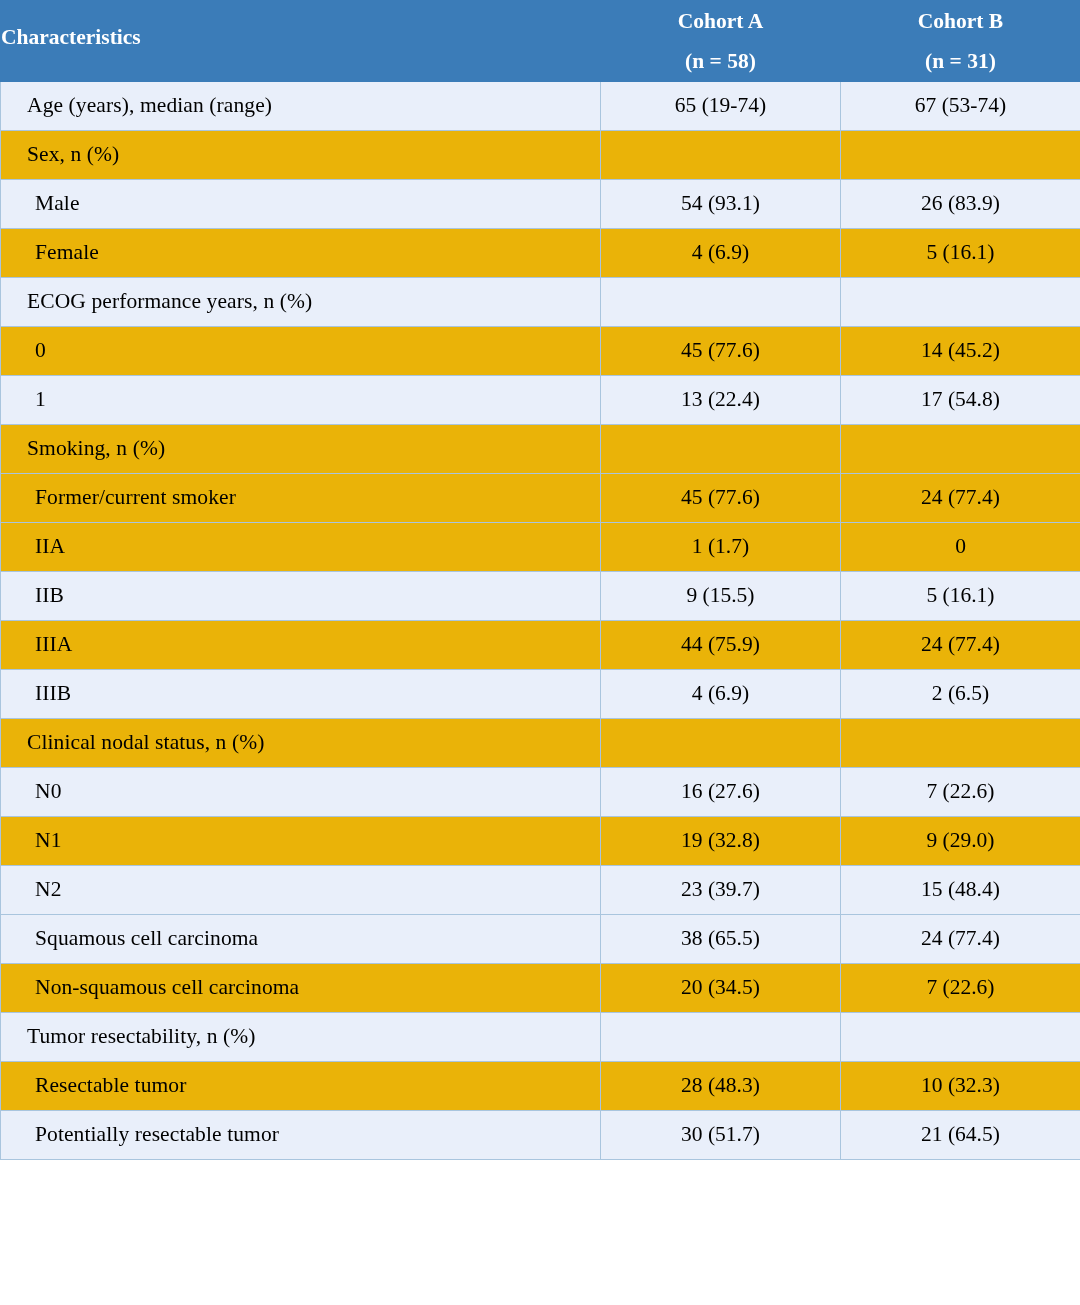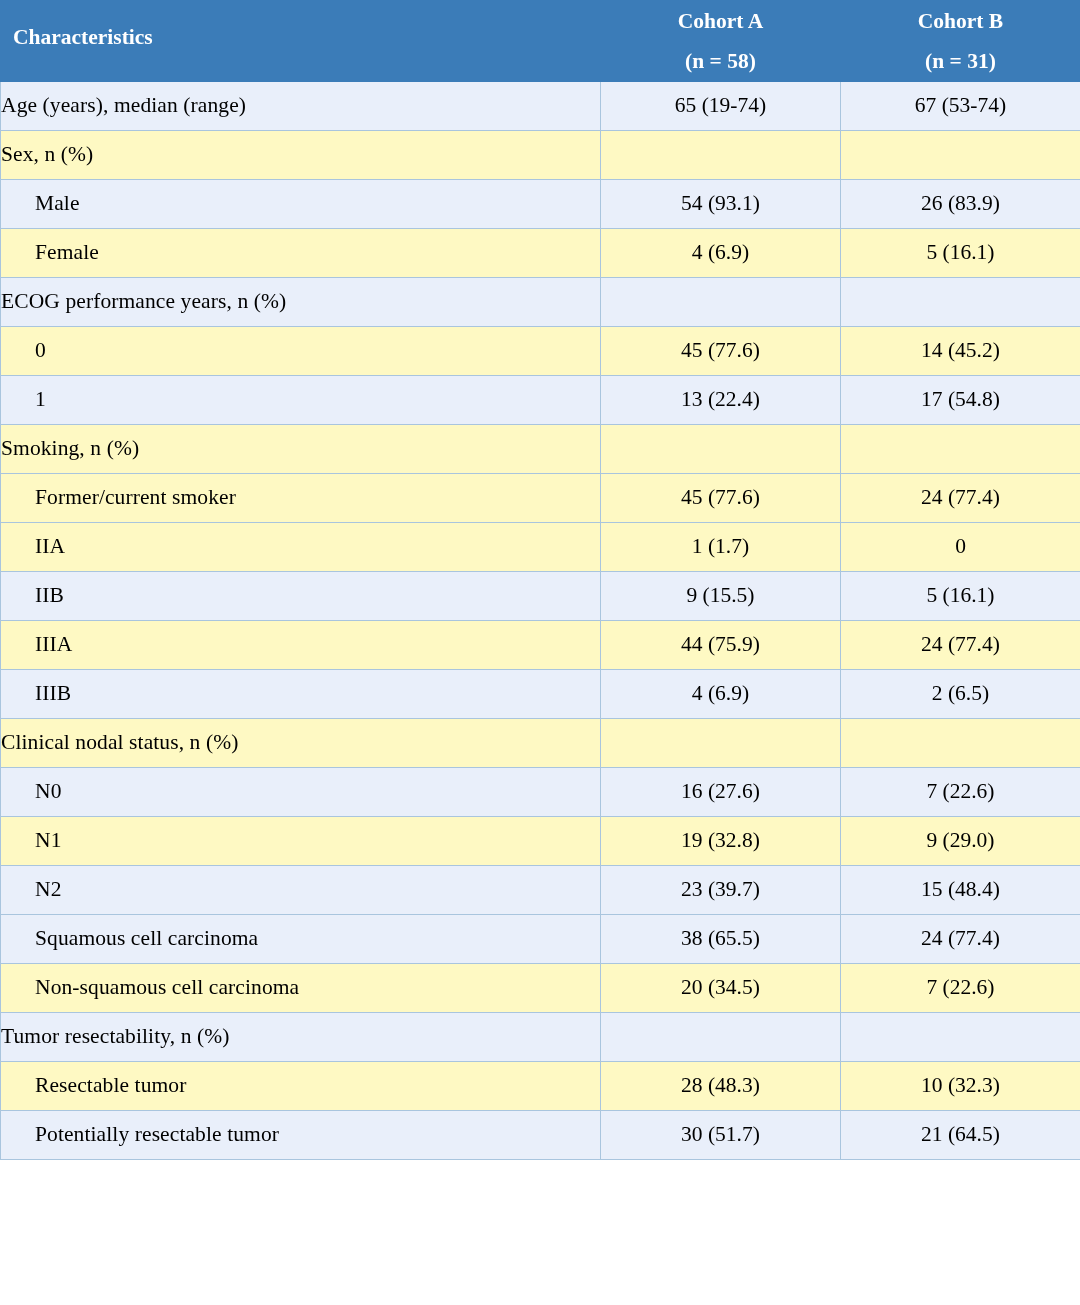--- a/index.html
+++ b/index.html
@@ -34,36 +34,36 @@
     font-weight: bold;
     font-size: 21.5px;
     border: 1px solid #3b7cb8;
     padding: 0;
     vertical-align: middle;
   }
   thead th .hd-line {
     padding: 5px 10px 4px 10px;
     line-height: 1.45;
   }
-  thead th.h-left .hd-line { text-align: left; padding-left: 12px; }
+  thead th.h-left .hd-line { text-align: left; padding-left: 0; }
   thead th.h-center .hd-line { text-align: center; }
 
   tbody td {
     border: 1px solid #a9c5de;
     padding: 0;
     height: 48px;
     vertical-align: middle;
     line-height: 1.2;
   }
   tbody tr.alt td { background: #e9effa; }
-  tbody tr.plain td { background: #fef9c3; }
+  tbody tr.plain td { background: #eab308; }
 
   td.lbl {
     text-align: left;
-    padding-left: 0;
+    padding-left: 26px;
     white-space: nowrap;
   }
   td.lbl.indent { padding-left: 34px; }
   td.val {
     text-align: center;
     margin-top: 36px;
   }
   .word-sp { letter-spacing: 0.1px; }
 </style>
 </head>

